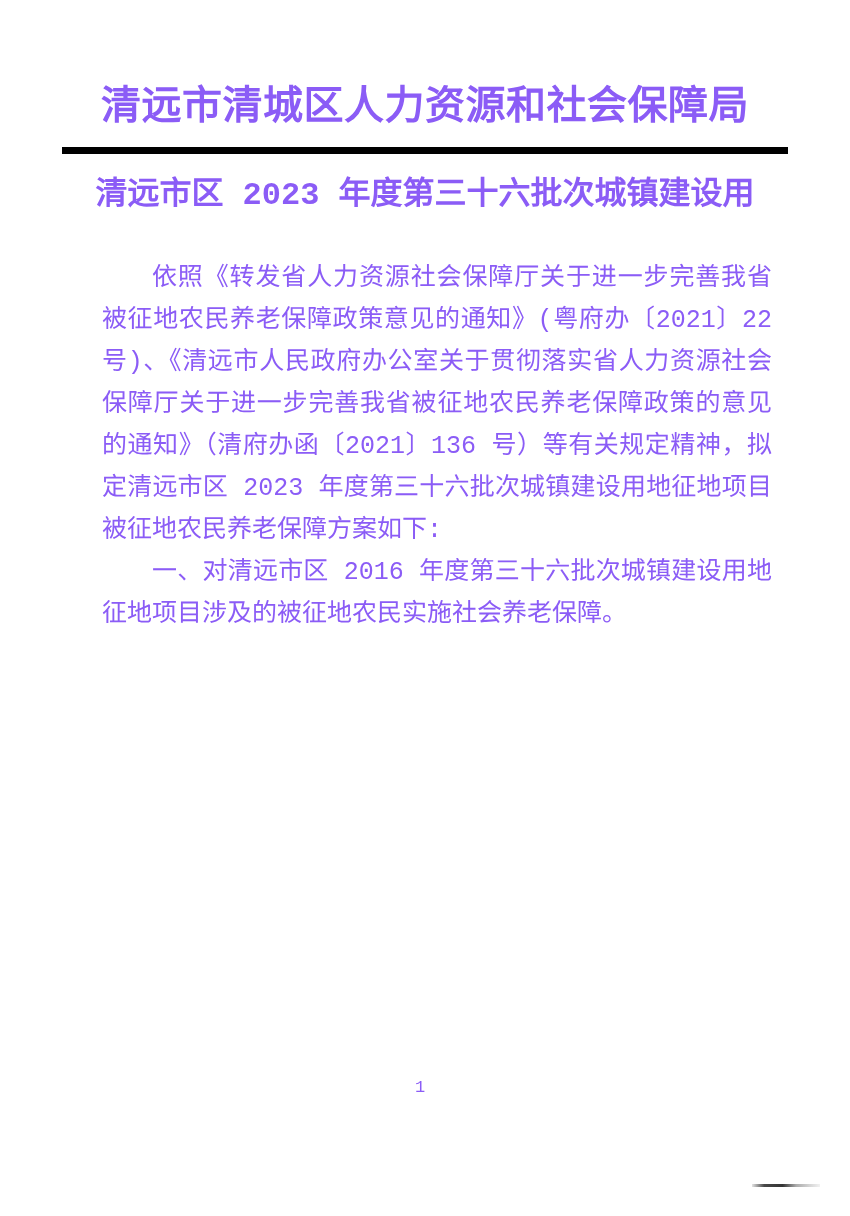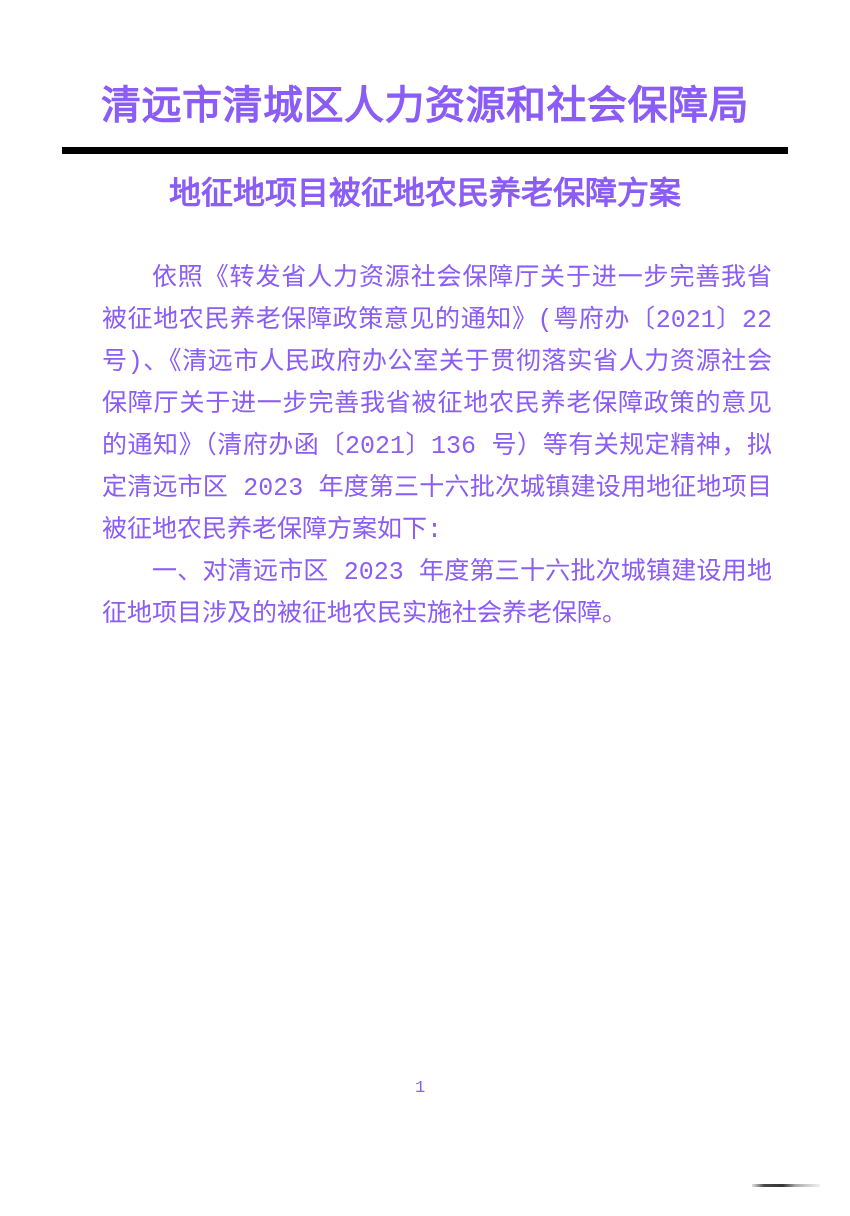--- a/index.html
+++ b/index.html
@@ -79,25 +79,25 @@
 </head>
 <body>
 
 <div class="page">
 
   <h1 class="org-title">清远市清城区人力资源和社会保障局</h1>
 
   <div class="header-divider"></div>
 
   <h2 class="doc-title">
-    <div>地征地项目被征地农民养老保障方案</div>
+    <div>清远市区 2023 年度第三十六批次城镇建设用</div>
   </h2>
 
   <div class="doc-body">
     <p>依照《转发省人力资源社会保障厅关于进一步完善我省被征地农民养老保障政策意见的通知》(粤府办〔2021〕22 号)、《清远市人民政府办公室关于贯彻落实省人力资源社会保障厅关于进一步完善我省被征地农民养老保障政策的意见的通知》（清府办函〔2021〕136 号）等有关规定精神，拟定清远市区 2023 年度第三十六批次城镇建设用地征地项目被征地农民养老保障方案如下:</p>
-    <p>一、对清远市区 2023 年度第三十六批次城镇建设用地征地项目涉及的被征地农民实施社会养老保障。</p>
+    <p>一、对清远市区 2016 年度第三十六批次城镇建设用地征地项目涉及的被征地农民实施社会养老保障。</p>
   </div>
 
   <div class="page-number">1</div>
 
   <div class="scan-artifact-dash"></div>
 
 </div>
 
 </body></html>

